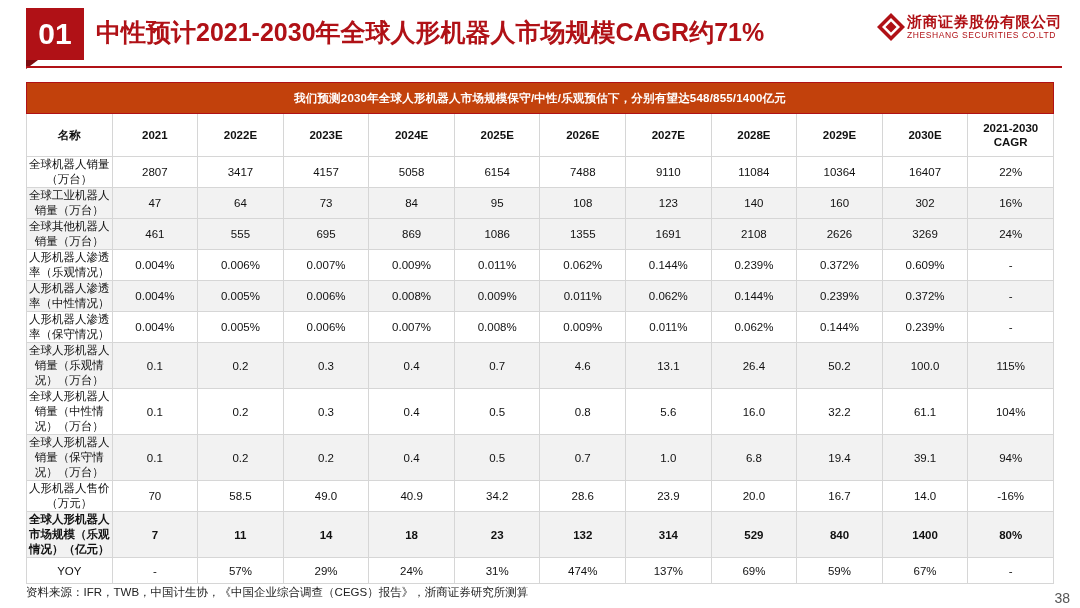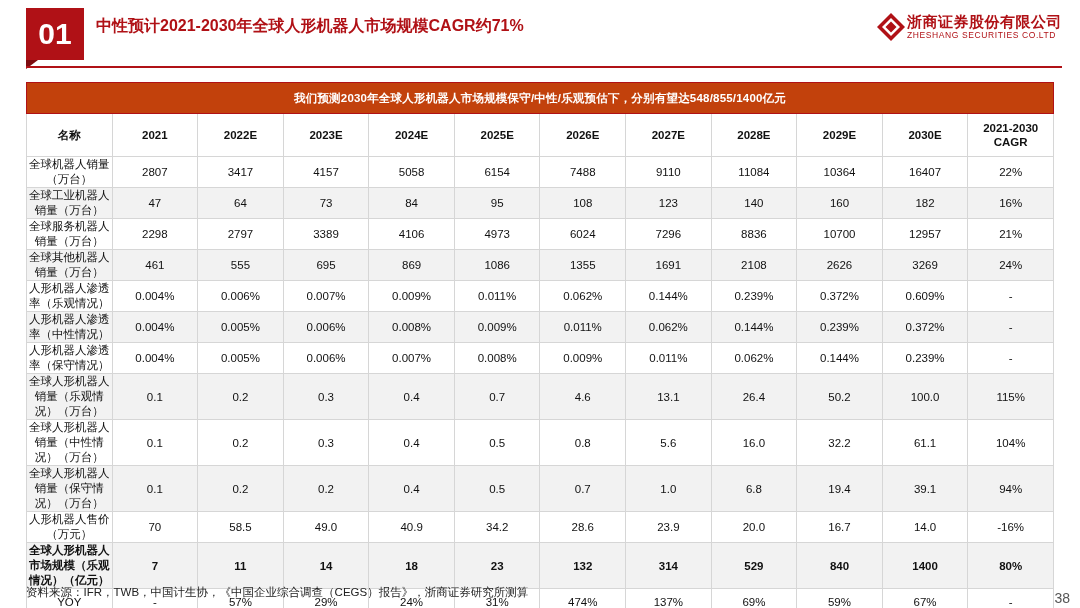--- a/index.html
+++ b/index.html
@@ -42,21 +42,21 @@
     position: absolute;
     left: 0;
     top: 52px;
     border-left: 12px solid #7d0c10;
     border-bottom: 9px solid transparent;
   }
   .slide-title {
     position: absolute;
     left: 96px;
     top: 16px;
-    font-size: 16px;
+    font-size: 25px;
     font-weight: bold;
     color: #b01116;
     letter-spacing: 0px;
     white-space: nowrap;
   }
 
   .brand {
     position: absolute;
     right: 18px;
     top: 12px;
@@ -233,36 +233,22 @@
           <td class="name">全球工业机器人销量（万台）</td>
           <td>47</td>
           <td>64</td>
           <td>73</td>
           <td>84</td>
           <td>95</td>
           <td>108</td>
           <td>123</td>
           <td>140</td>
           <td>160</td>
-          <td>182</td>
+          <td>302</td>
           <td>16%</td>
-        </tr>
-        <tr>
-          <td class="name">全球服务机器人销量（万台）</td>
-          <td>2298</td>
-          <td>2797</td>
-          <td>3389</td>
-          <td>4106</td>
-          <td>4973</td>
-          <td>6024</td>
-          <td>7296</td>
-          <td>8836</td>
-          <td>10700</td>
-          <td>12957</td>
-          <td>21%</td>
         </tr>
         <tr class="shaded">
           <td class="name">全球其他机器人销量（万台）</td>
           <td>461</td>
           <td>555</td>
           <td>695</td>
           <td>869</td>
           <td>1086</td>
           <td>1355</td>
           <td>1691</td>

